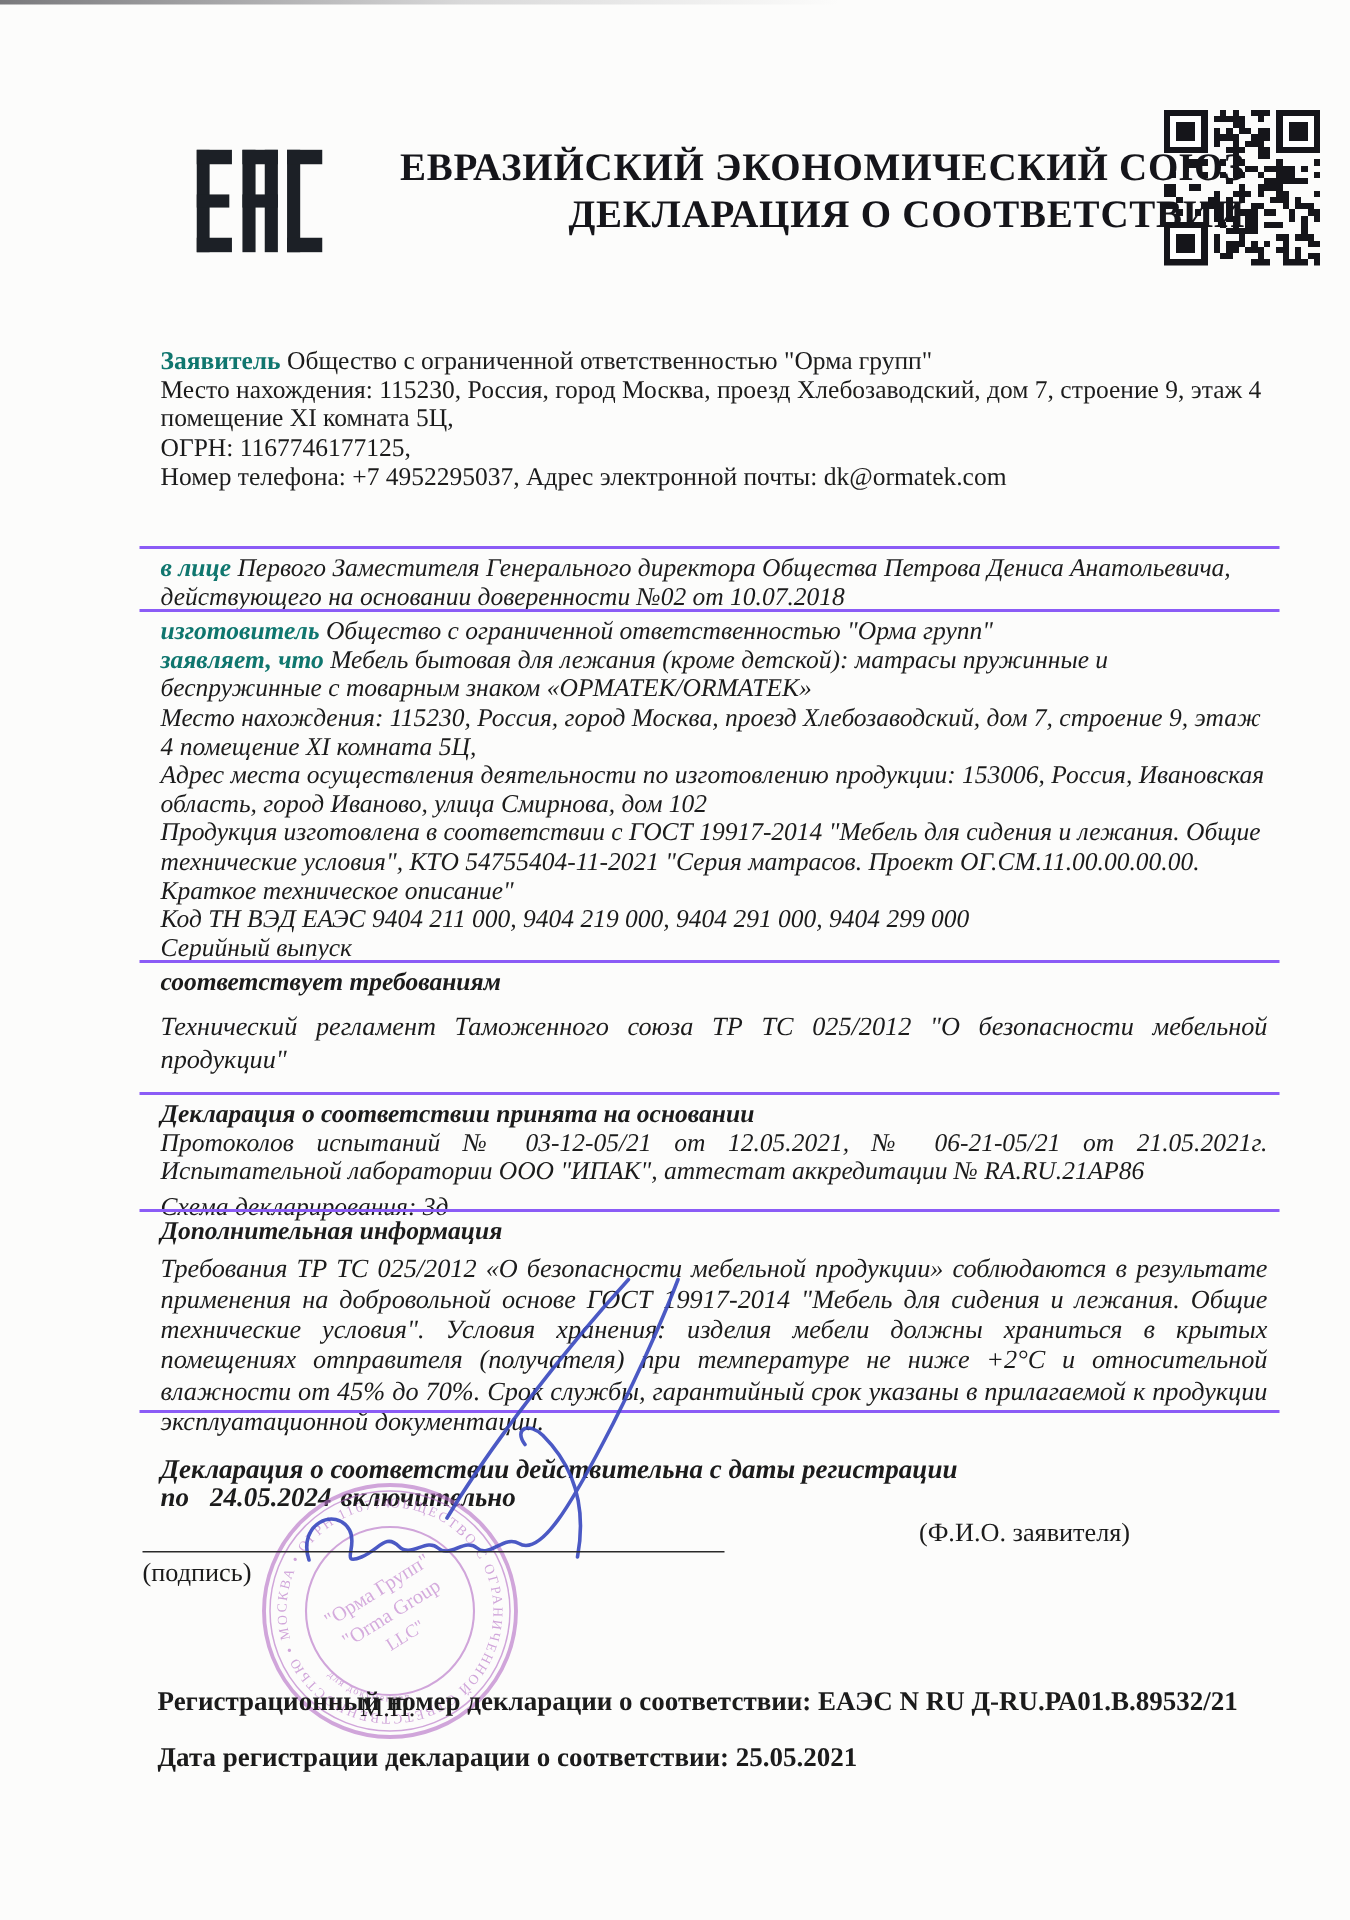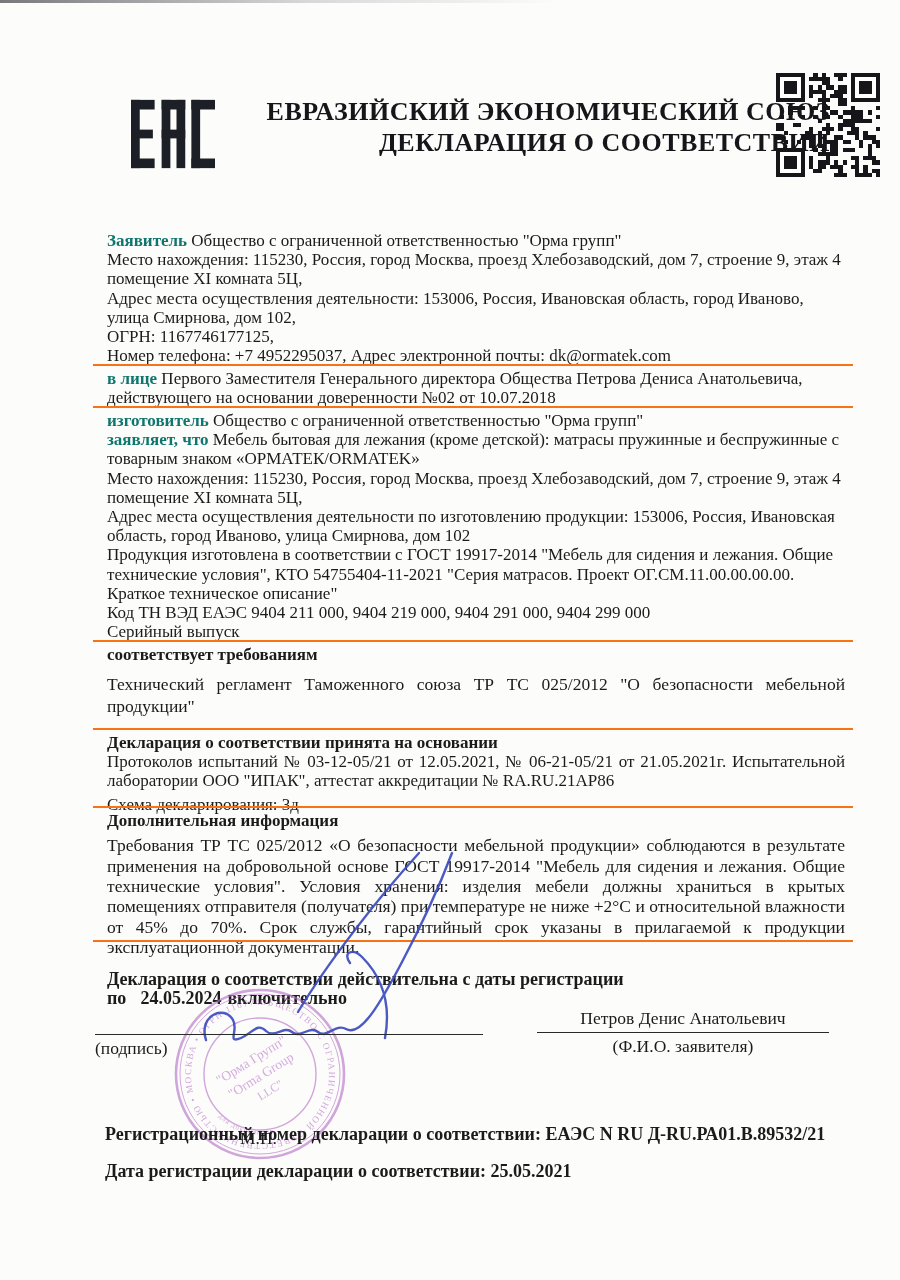--- a/index.html
+++ b/index.html
@@ -11,21 +11,21 @@
   .top-smudge{position:absolute;top:0;left:0;width:560px;height:3px;
     background:linear-gradient(to right, rgba(50,50,55,.65), rgba(110,110,115,.25) 55%, rgba(140,140,140,0));}
   
   .eac-logo{position:absolute;left:131px;top:97px;width:84px;height:74px;}
   .titles{position:absolute;left:180px;top:96px;width:650px;text-align:right;
     font-weight:bold;font-size:26px;line-height:31px;letter-spacing:.5px;color:#15151a;}
   .qr{position:absolute;left:776px;top:73px;width:104px;height:104px;}
   
   .s{position:absolute;left:93px;width:760px;box-sizing:border-box;
      padding:3px 8px 0 14px;font-size:17px;line-height:19.2px;}
-  .rule{border-top:2px solid #f97316;}
+  .rule{border-top:2px solid #8b5cf6;font-style:italic;}
   .s p{margin:0;}
   b{color:#0f766e;}
   .just{text-align:justify;}
   .h{font-weight:bold;}
   
   .s1{top:228px;}
   .s2{top:364px;}
   .s3{top:406px;}
   .s4{top:640px;}
   .s4 .body{margin-top:9px;font-size:17.5px;line-height:22px;}
@@ -278,21 +278,20 @@
         <rect x="20" y="2" width="3" height="3" fill="#15151a"></rect>
         <rect x="0" y="18" width="7" height="7" fill="#15151a"></rect>
         <rect x="1" y="19" width="5" height="5" fill="#fff"></rect>
         <rect x="2" y="20" width="3" height="3" fill="#15151a"></rect>
       </svg>
   </div>
 
   <section class="s s1">
     <p><b>Заявитель</b> <span>Общество с ограниченной ответственностью "Орма групп"</span></p>
     <p>Место нахождения: 115230, Россия, город Москва, проезд Хлебозаводский, дом 7, строение 9, этаж 4 помещение XI комната 5Ц,</p>
-    <p>Адрес места осуществления деятельности: 153006, Россия, Ивановская область, город Иваново, улица Смирнова, дом 102,</p>
     <p>ОГРН: 1167746177125,</p>
     <p>Номер телефона: +7 4952295037, Адрес электронной почты: dk@ormatek.com</p>
   </section>
 
   <section class="s s2 rule">
     <p><b>в лице</b> <span>Первого Заместителя Генерального директора Общества Петрова Дениса Анатольевича, действующего на основании доверенности №02 от 10.07.2018</span></p>
   </section>
 
   <section class="s s3 rule">
     <p><b>изготовитель</b> <span>Общество с ограниченной ответственностью "Орма групп"</span></p>
@@ -355,20 +354,19 @@
         <path d="M206,1040 C198,1016 224,1004 233,1020 C239,1031 226,1044 241,1038 C253,1033 257,1022 266,1031 C274,1039 284,1025 292,1032 C300,1039 310,1025 318,1032 C326,1039 336,1023 346,1029 C361,1038 382,1000 402,962 C420,928 441,882 452,853"></path>
         <path d="M385,1038 C392,1000 379,974 362,957 C353,948 342,952 350,963"></path>
         <path d="M298,1012 C328,962 378,898 419,853"></path>
       </g>
     </svg>
   </div>
 
   <div class="sig-line-left"></div>
   <div class="sig-caption">(подпись)</div>
   <div class="name-block">
-    <span class="name">Петров Денис Анатольевич</span>
     <span class="cap">(Ф.И.О. заявителя)</span>
   </div>
   <div class="seal-mark">М.П.</div>
 
   <div class="reg-line">Регистрационный номер декларации о соответствии: ЕАЭС N RU Д-RU.РА01.В.89532/21</div>
   <div class="date-line">Дата регистрации декларации о соответствии: 25.05.2021</div>
 </div>
 
 </body></html>

